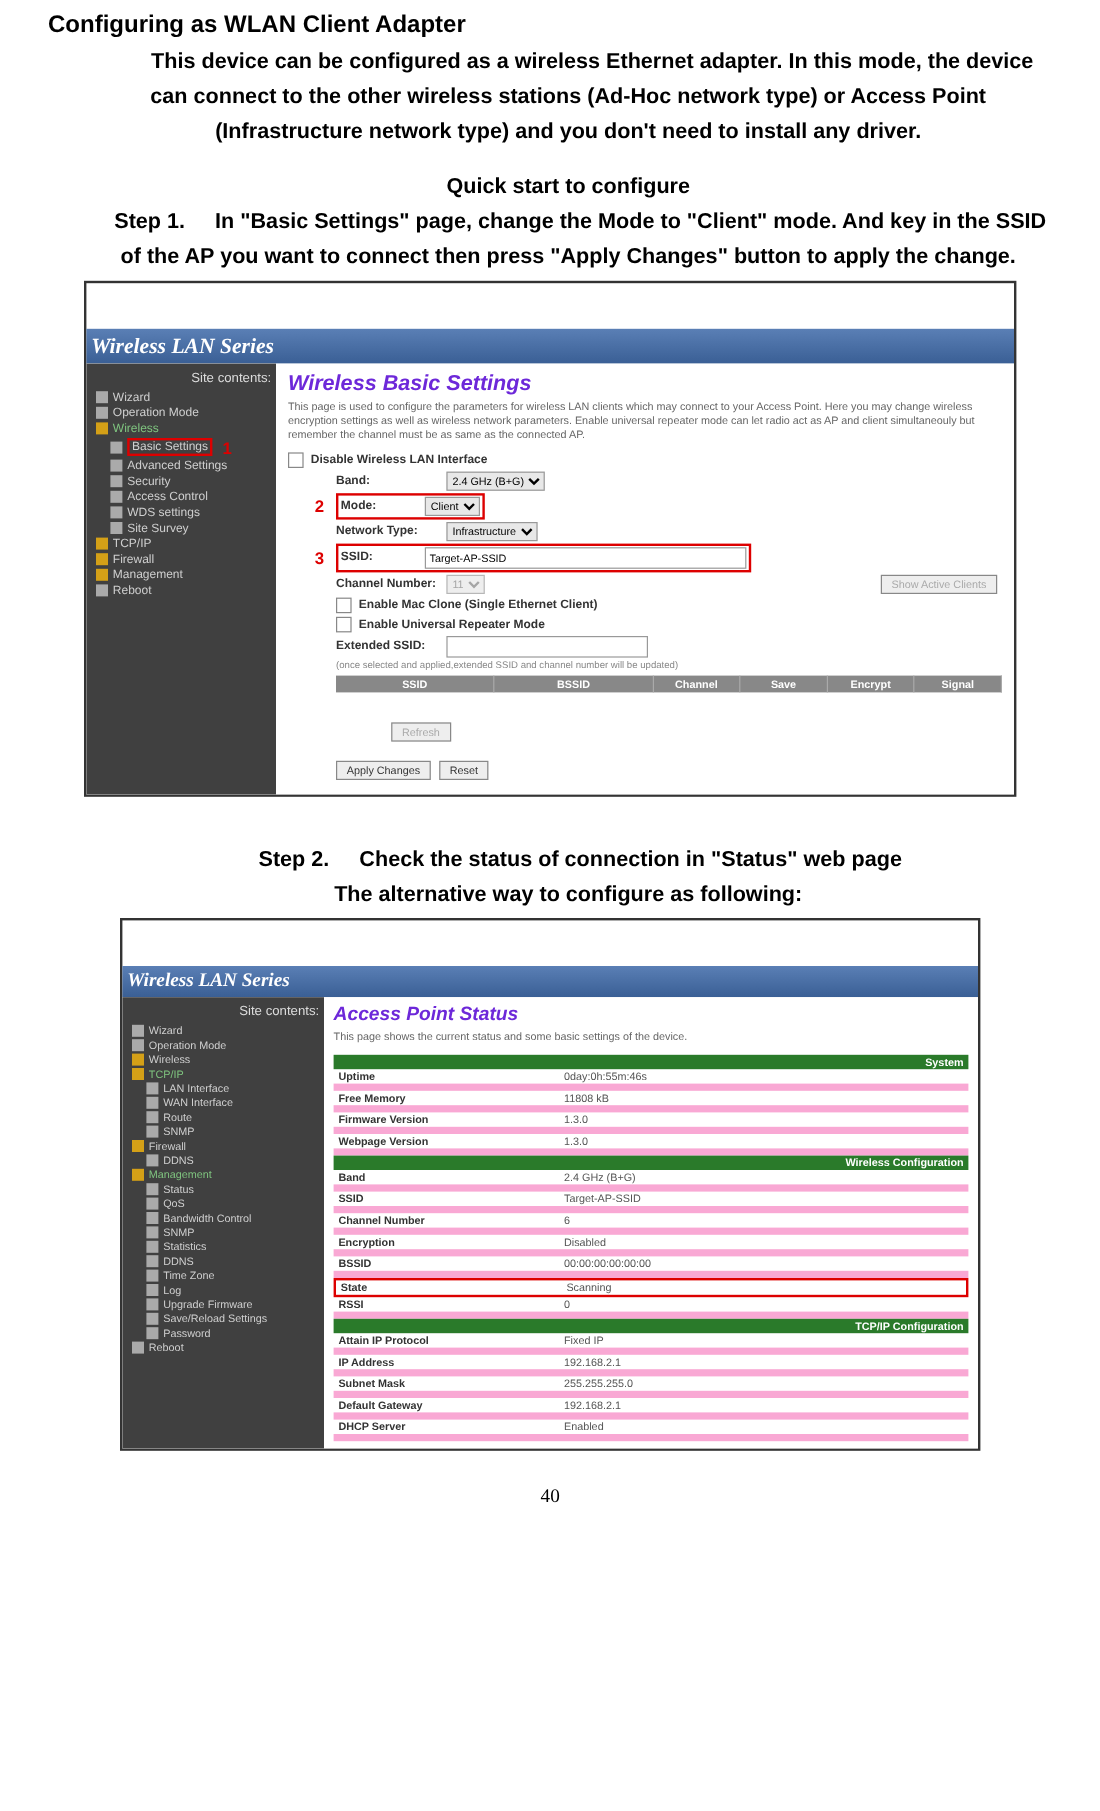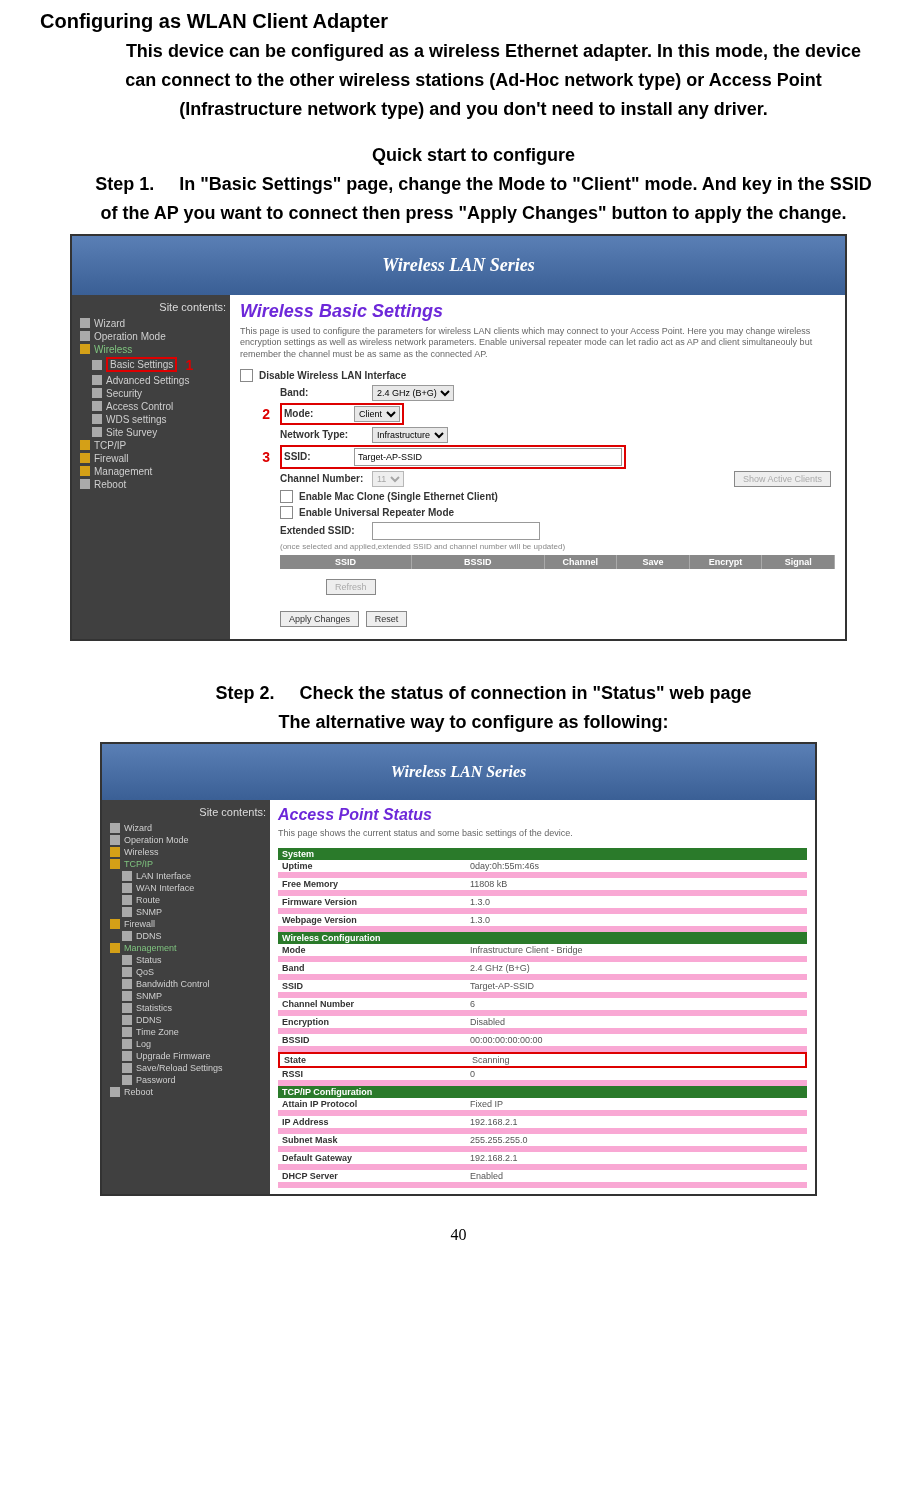--- a/index.html
+++ b/index.html
@@ -30,24 +30,25 @@
   }
   .screenshot {
     margin: 6px 30px 20px 30px;
     border: 2px solid #333;
   }
   .screenshot-header {
     background: linear-gradient(#5a7fb5, #3a5f95);
     color: #fff;
     font-weight: bold;
     font-style: italic;
-    text-align: center;
-    padding: 19px;
+    text-align: left;
+    padding: 4px;
     font-size: 18px;
     font-family: Georgia, serif;
+    margin-top: 38px;
   }
   .screenshot-body {
     display: flex;
     background: #fff;
   }
   .sidebar {
     background: #404040;
     color: #cfcfcf;
     width: 150px;
     font-size: 10px;
@@ -183,20 +184,21 @@
   }
   .status-table {
     font-size: 9px;
     width: 100%;
   }
   .status-section {
     background: #2a7a2a;
     color: #fff;
     font-weight: bold;
     padding: 1px 4px;
+    text-align: right;
   }
   .status-row {
     display: flex;
     border-bottom: 6px solid #f9a8d4;
   }
   .status-key {
     width: 180px;
     font-weight: bold;
     padding: 1px 4px;
   }
@@ -351,21 +353,21 @@
       </div>
       <div class="note" style="margin-left:40px;">(once selected and applied,extended SSID and channel number will be updated)</div>
       <div class="table-header" style="margin-left:40px;margin-top:4px;">
         <div class="th" style="flex:2">SSID</div>
         <div class="th" style="flex:2">BSSID</div>
         <div class="th" style="flex:1">Channel</div>
         <div class="th" style="flex:1">Save</div>
         <div class="th" style="flex:1">Encrypt</div>
         <div class="th" style="flex:1">Signal</div>
       </div>
-      <div style="margin-left:40px;margin-top:10px;padding-left:46px;">
+      <div style="margin-left:40px;margin-top:25px;padding-left:46px;">
         <span class="btn disabled">Refresh</span>
       </div>
       <div style="margin-left:40px;margin-top:16px;margin-bottom:6px;">
         <span class="btn">Apply Changes</span>
         <span class="btn">Reset</span>
       </div>
     </div>
   </div>
 </div>
 
@@ -492,24 +494,20 @@
         <div class="status-row">
             <div class="status-key">Firmware Version</div>
             <div class="status-val">1.3.0</div>
           </div>
         <div class="status-row">
             <div class="status-key">Webpage Version</div>
             <div class="status-val">1.3.0</div>
           </div>
         <div class="status-section">Wireless Configuration</div>
         <div class="status-row">
-            <div class="status-key">Mode</div>
-            <div class="status-val">Infrastructure Client - Bridge</div>
-          </div>
-        <div class="status-row">
             <div class="status-key">Band</div>
             <div class="status-val">2.4 GHz (B+G)</div>
           </div>
         <div class="status-row">
             <div class="status-key">SSID</div>
             <div class="status-val">Target-AP-SSID</div>
           </div>
         <div class="status-row">
             <div class="status-key">Channel Number</div>
             <div class="status-val">6</div>

